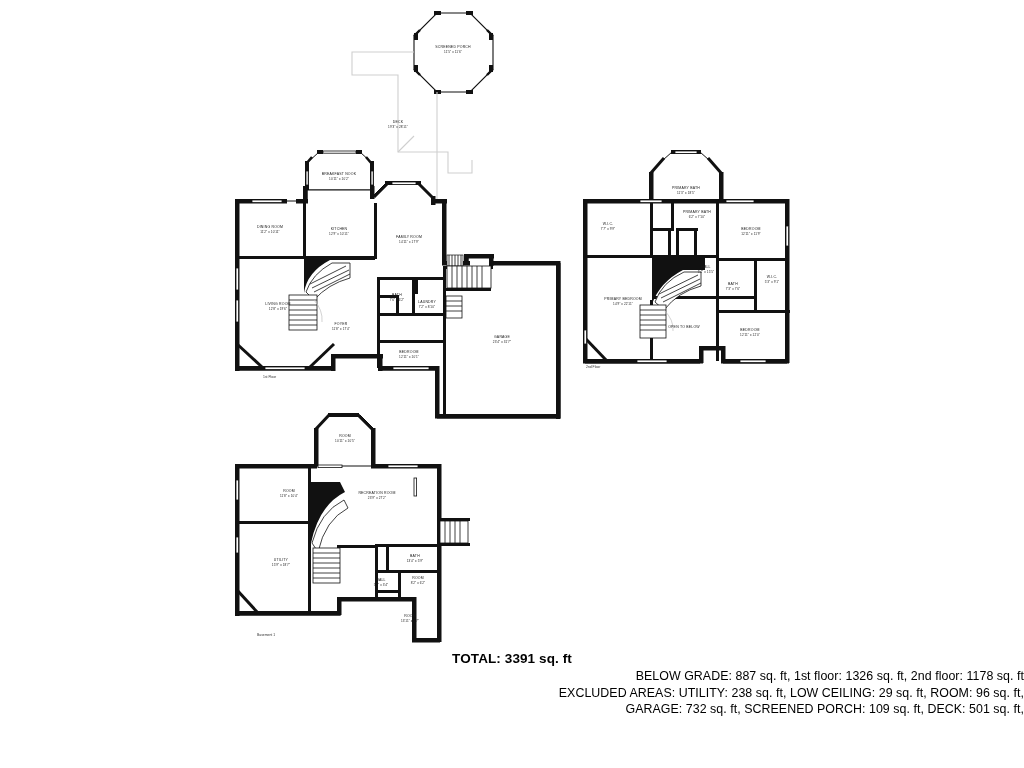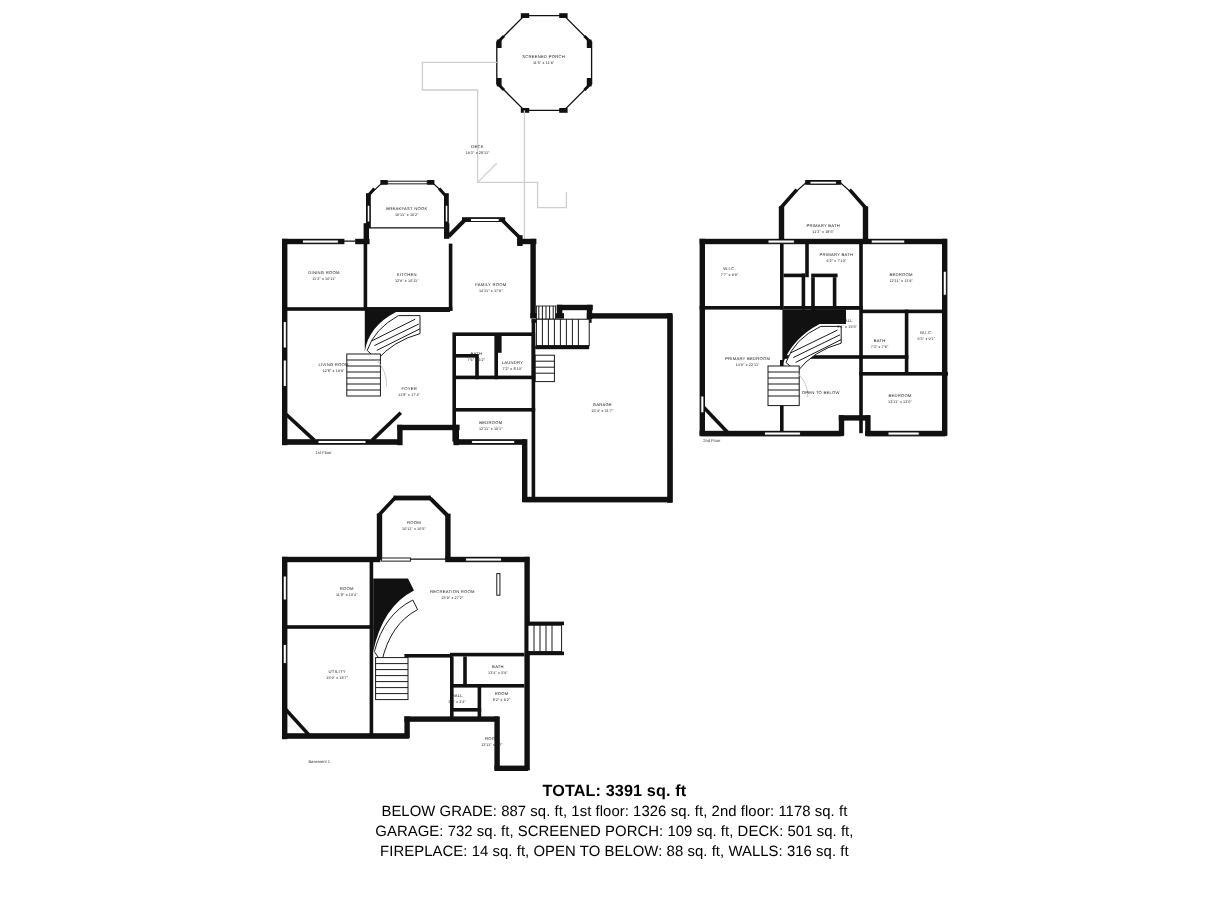--- a/index.html
+++ b/index.html
@@ -14,21 +14,21 @@
   .hatch{fill:#ffffff;stroke:#111111;stroke-width:0.7;}
   .stairline{stroke:#111111;stroke-width:0.8;fill:none;}
   .doorarc{stroke:#bfbfbf;stroke-width:0.7;fill:none;}
   .lbl{font-family:"Liberation Sans", sans-serif;fill:#1a1a1a;text-anchor:middle;}
   .lbl-name{font-size:3.5px;letter-spacing:0.18px;}
   .lbl-dim{font-size:3.1px;letter-spacing:0.1px;}
   .floor-tag{font-family:"Liberation Sans", sans-serif;font-size:3.4px;fill:#333;text-anchor:start;}
   .deckline{stroke:#cfcfcf;stroke-width:1.1;fill:none;}
   .footer{position:absolute;left:0;top:650px;width:1024px;text-align:center;}
   .footer .total{font-size:13.5px;font-weight:bold;letter-spacing:0.1px;margin:0 0 1px 0;line-height:17px;}
-  .footer .line{font-size:12.4px;font-weight:normal;letter-spacing:0.05px;line-height:16.5px;margin:0;}
+  .footer .line{font-size:12.4px;font-weight:normal;letter-spacing:0.05px;line-height:16.5px;margin:0;text-align:right;}
 </style>
 </head>
 <body>
 
 <div id="sheet">
 
   <svg id="plan" viewBox="0 0 1024 768">
 
     <g>
 
@@ -390,17 +390,17 @@
     <text class="lbl lbl-name" x="410" y="617">ROOM</text>
     <text class="lbl lbl-dim" x="410" y="622">13'11" x 6'7"</text>
 
     <text class="floor-tag" x="257" y="636">Basement 1</text>
 
   </svg>
 
   <div class="footer">
     <p class="total">TOTAL: 3391 sq. ft</p>
     <p class="line">BELOW GRADE: 887 sq. ft, 1st floor: 1326 sq. ft, 2nd floor: 1178 sq. ft</p>
+    <p class="line">EXCLUDED AREAS: UTILITY: 238 sq. ft, LOW CEILING: 29 sq. ft, ROOM: 96 sq. ft,</p>
     <p class="line">GARAGE: 732 sq. ft, SCREENED PORCH: 109 sq. ft, DECK: 501 sq. ft,</p>
-    <p class="line">FIREPLACE: 14 sq. ft, OPEN TO BELOW: 88 sq. ft, WALLS: 316 sq. ft</p>
   </div>
 
 </div>
 
 </body></html>

